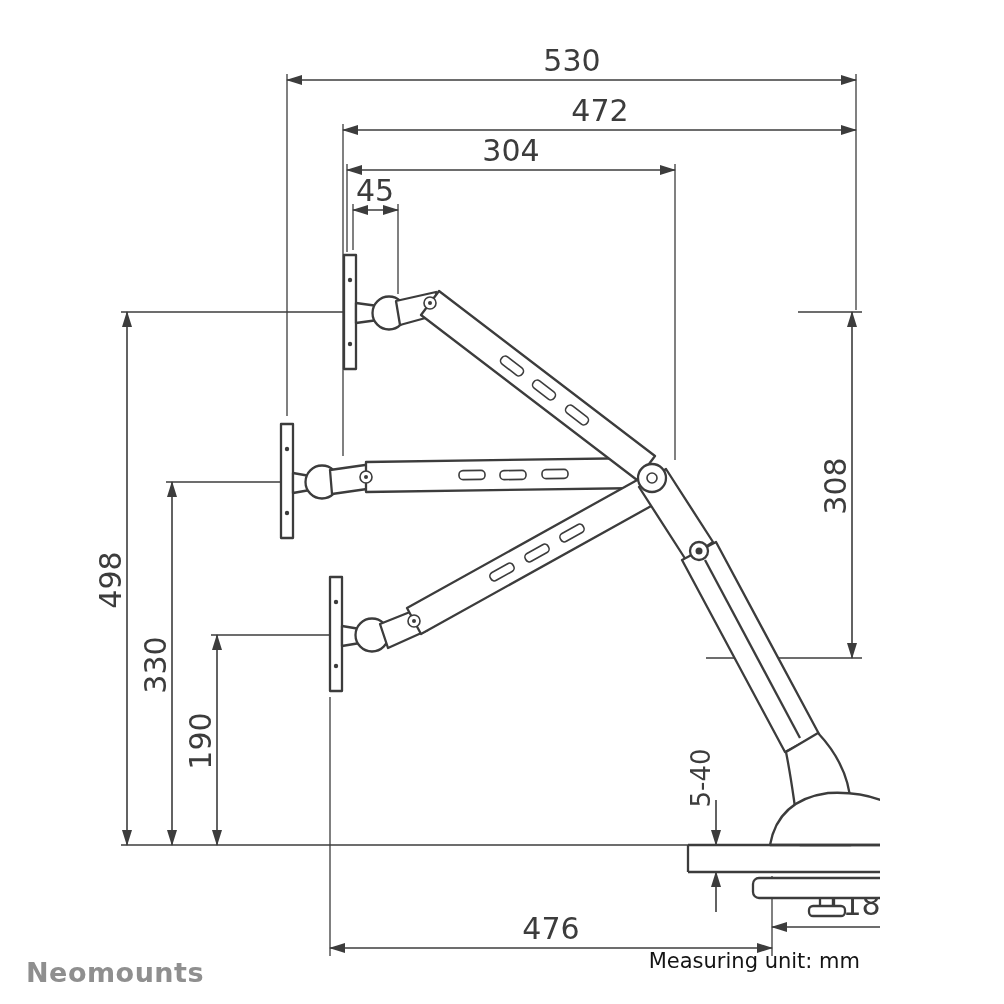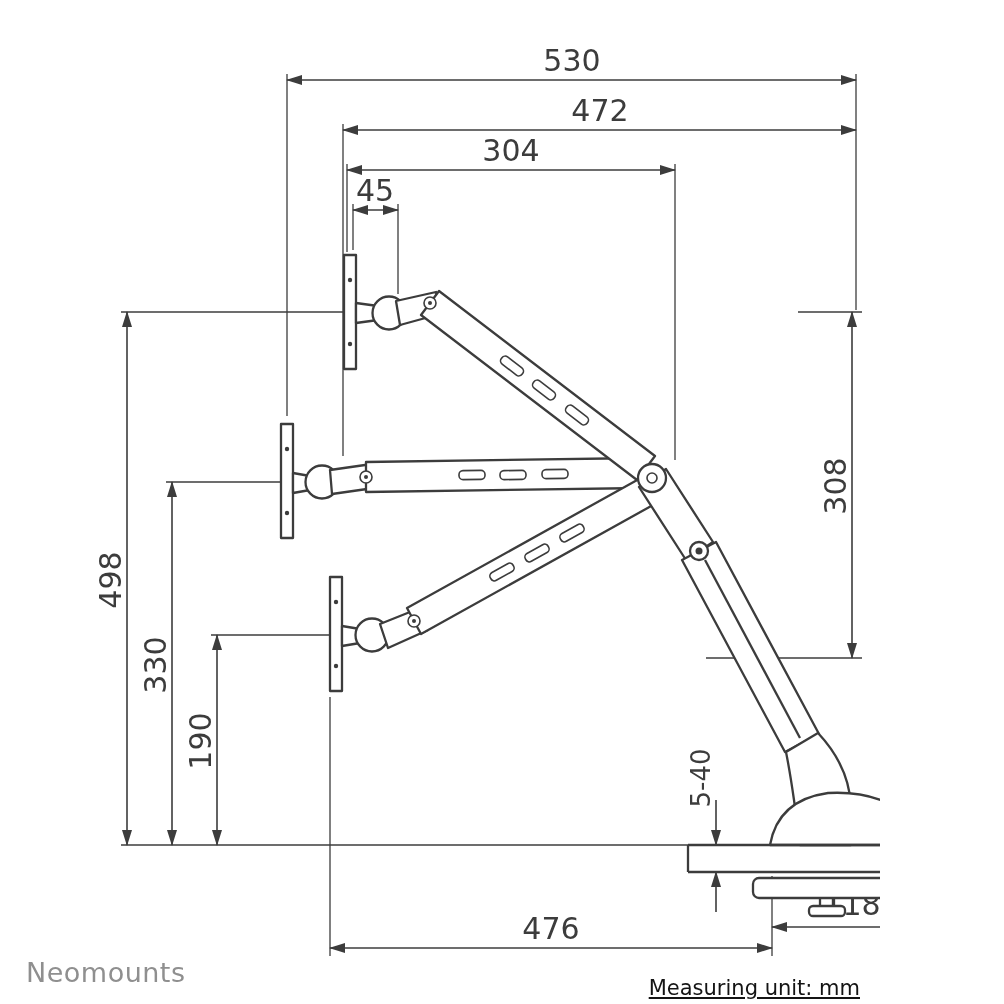--- a/index.html
+++ b/index.html
@@ -7,23 +7,23 @@
         font-family:"DejaVu Sans","Liberation Sans",sans-serif;}
   svg{display:block;}
   .dim-label{font-family:"DejaVu Sans","Liberation Sans",sans-serif;font-size:30px;fill:#3c3c3c;}
   .dim-label-sm{font-family:"DejaVu Sans","Liberation Sans",sans-serif;font-size:26px;fill:#3c3c3c;}
   .ext{stroke:#3c3c3c;stroke-width:1.3;fill:none;}
   .dim{stroke:#3c3c3c;stroke-width:1.6;fill:none;}
   .art{stroke:#3c3c3c;stroke-width:2.3;fill:#ffffff;stroke-linejoin:round;}
   .artline{stroke:#3c3c3c;stroke-width:2.3;fill:none;}
   .thin{stroke:#3c3c3c;stroke-width:1.6;fill:#ffffff;}
   .dot{fill:#3c3c3c;stroke:none;}
-  .brand{position:absolute;left:26px;bottom:16px;font-size:27px;font-weight:400;
+  .brand{position:absolute;left:26px;bottom:16px;font-size:27px;font-weight:700;
          color:#8f8f8f;letter-spacing:0.5px;}
-  .unit{position:absolute;right:20px;bottom:4px;font-size:21px;color:#141414;text-decoration:underline;}
+  .unit{position:absolute;right:20px;bottom:31px;font-size:21px;color:#141414;}
 </style>
 </head>
 <body>
 
 <div class="page">
 
 <svg width="1004" height="1004" viewBox="0 0 1004 1004">
 
   <defs>
     <marker id="arr" viewBox="0 0 16 10" refX="15" refY="5" markerWidth="16" markerHeight="10" markerUnits="userSpaceOnUse" orient="auto-start-reverse">

